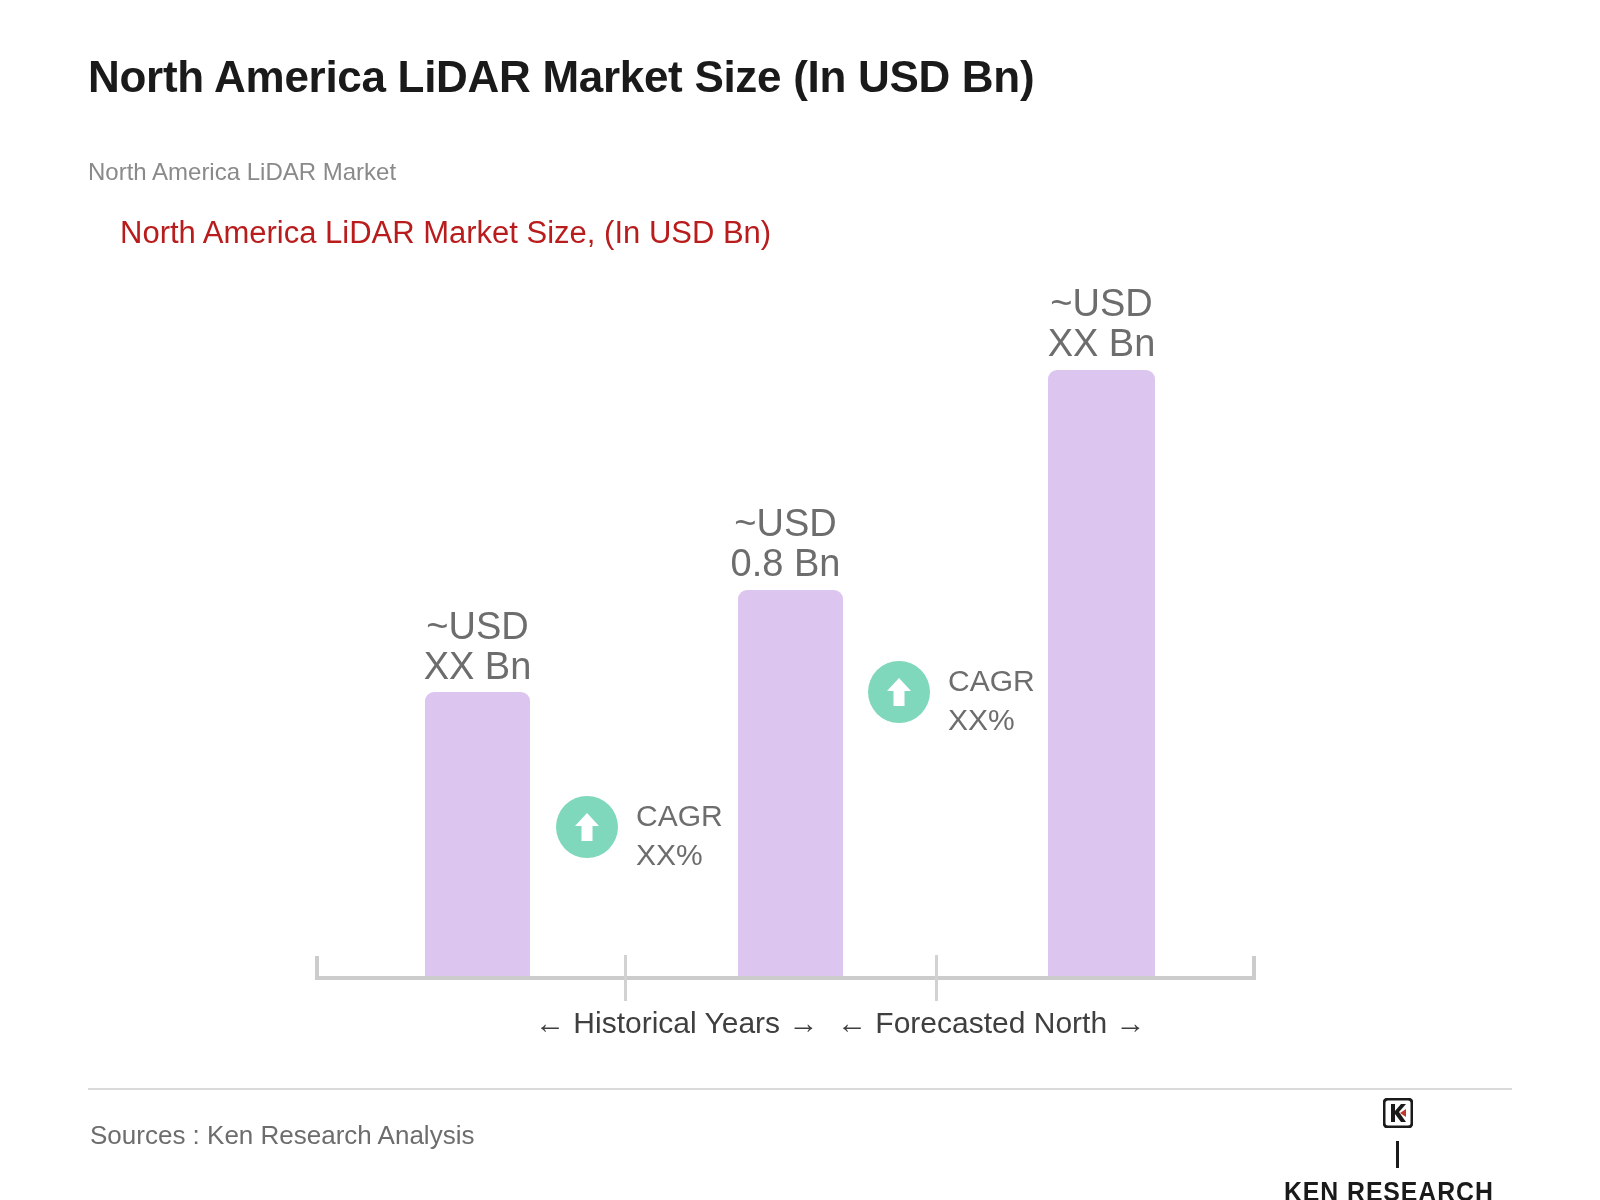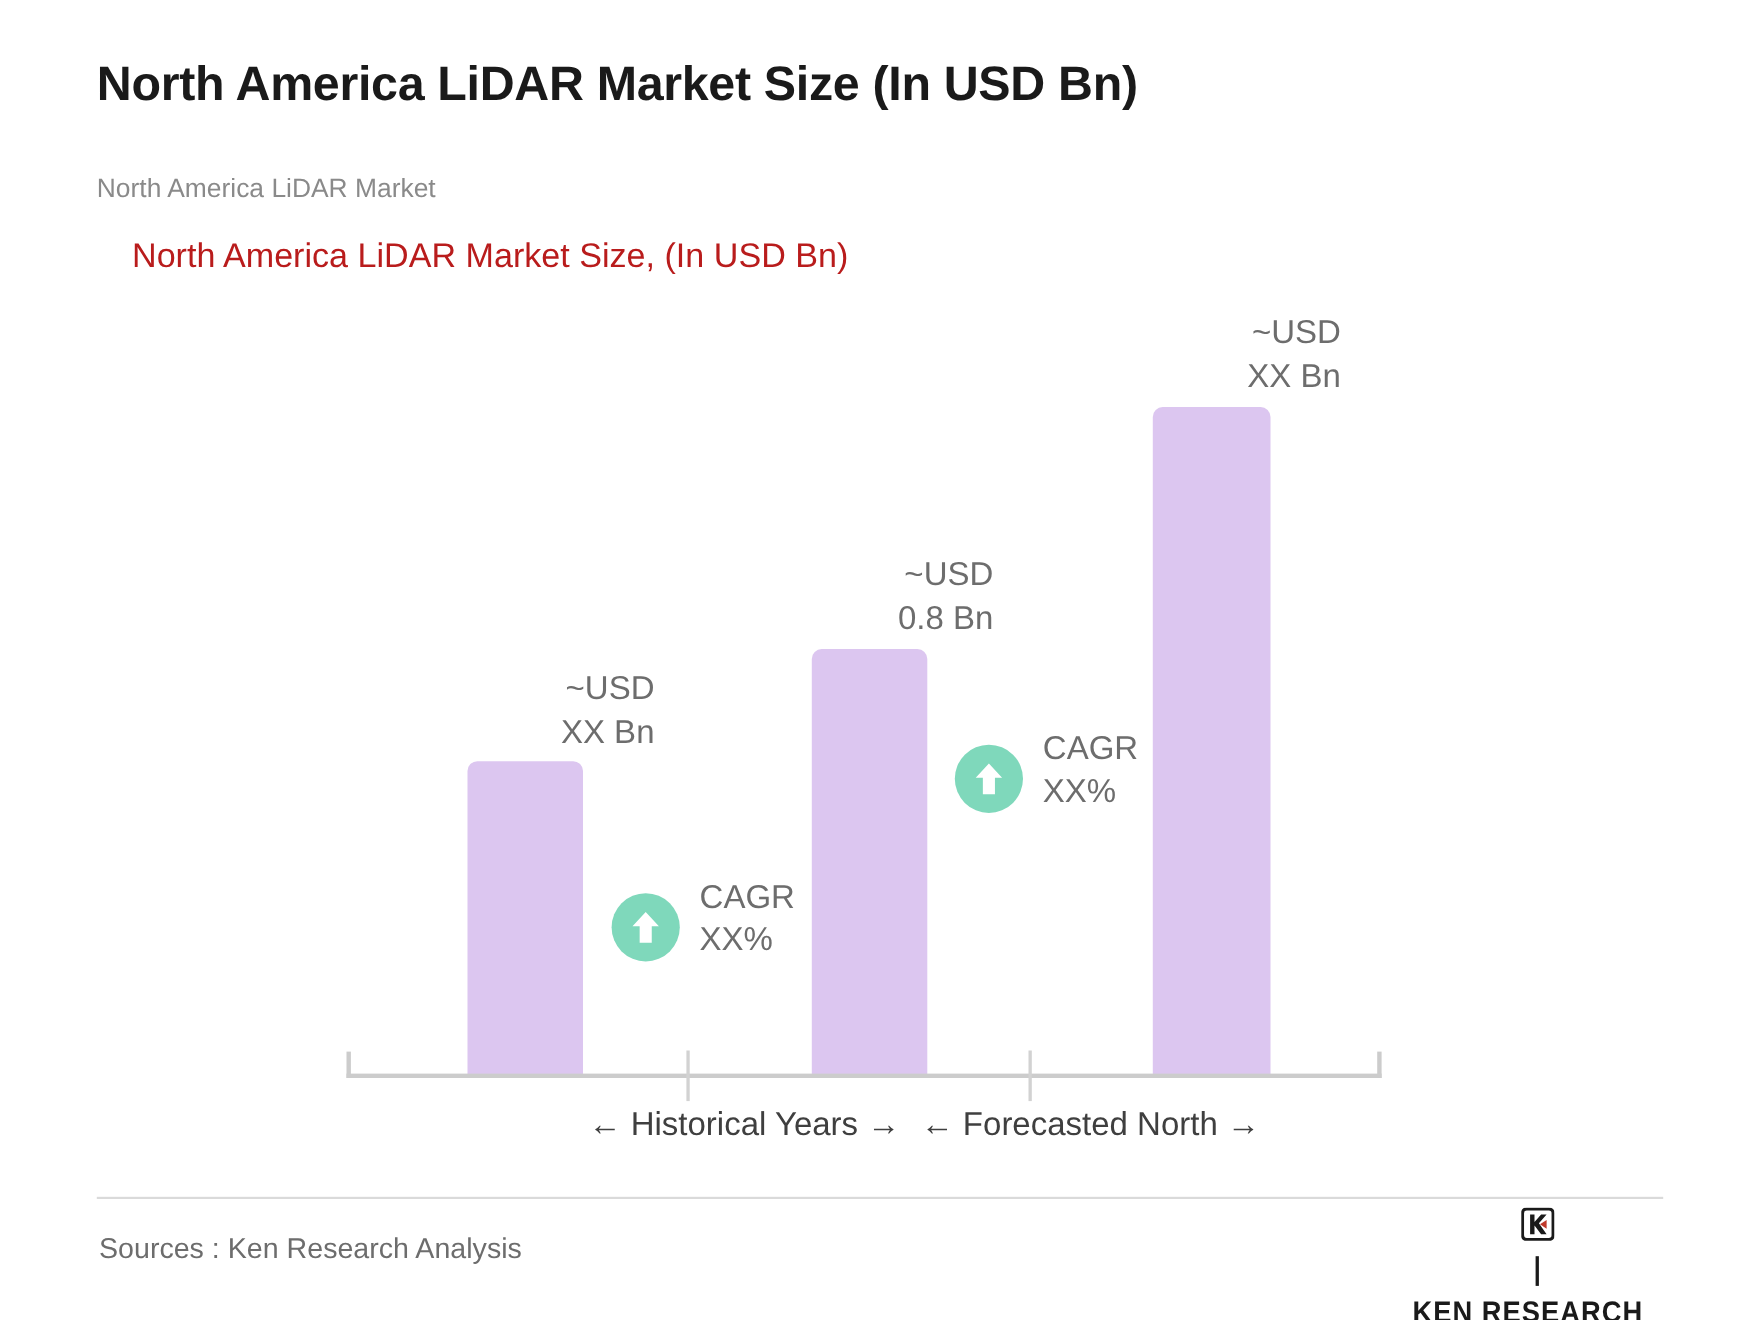--- a/index.html
+++ b/index.html
@@ -64,24 +64,24 @@
 
   .bar {
     position: absolute;
     background: #dcc6f0;
     border-radius: 9px 9px 0 0;
     pointer-events: auto;
   }
 
   .bar-label {
     position: absolute;
-    font-size: 30px;
+    font-size: 38px;
     line-height: 40px;
     color: #6d6d6d;
-    text-align: right;
+    text-align: center;
     white-space: pre-line;
     pointer-events: auto;
   }
 
   
   .axis-line {
     position: absolute;
     left: 315px;
     top: 976px;
     width: 941px;
@@ -107,21 +107,21 @@
     color: #3f3f3f;
     white-space: nowrap;
     pointer-events: auto;
     margin-left: 40px;
   }
 
   
   .cagr {
     position: absolute;
     display: flex;
-    align-items: flex-end;
+    align-items: flex-start;
     gap: 18px;
     pointer-events: auto;
   }
   .cagr-circle {
     width: 62px;
     height: 62px;
     border-radius: 50%;
     background: #7fd8bb;
     display: flex;
     align-items: center;

